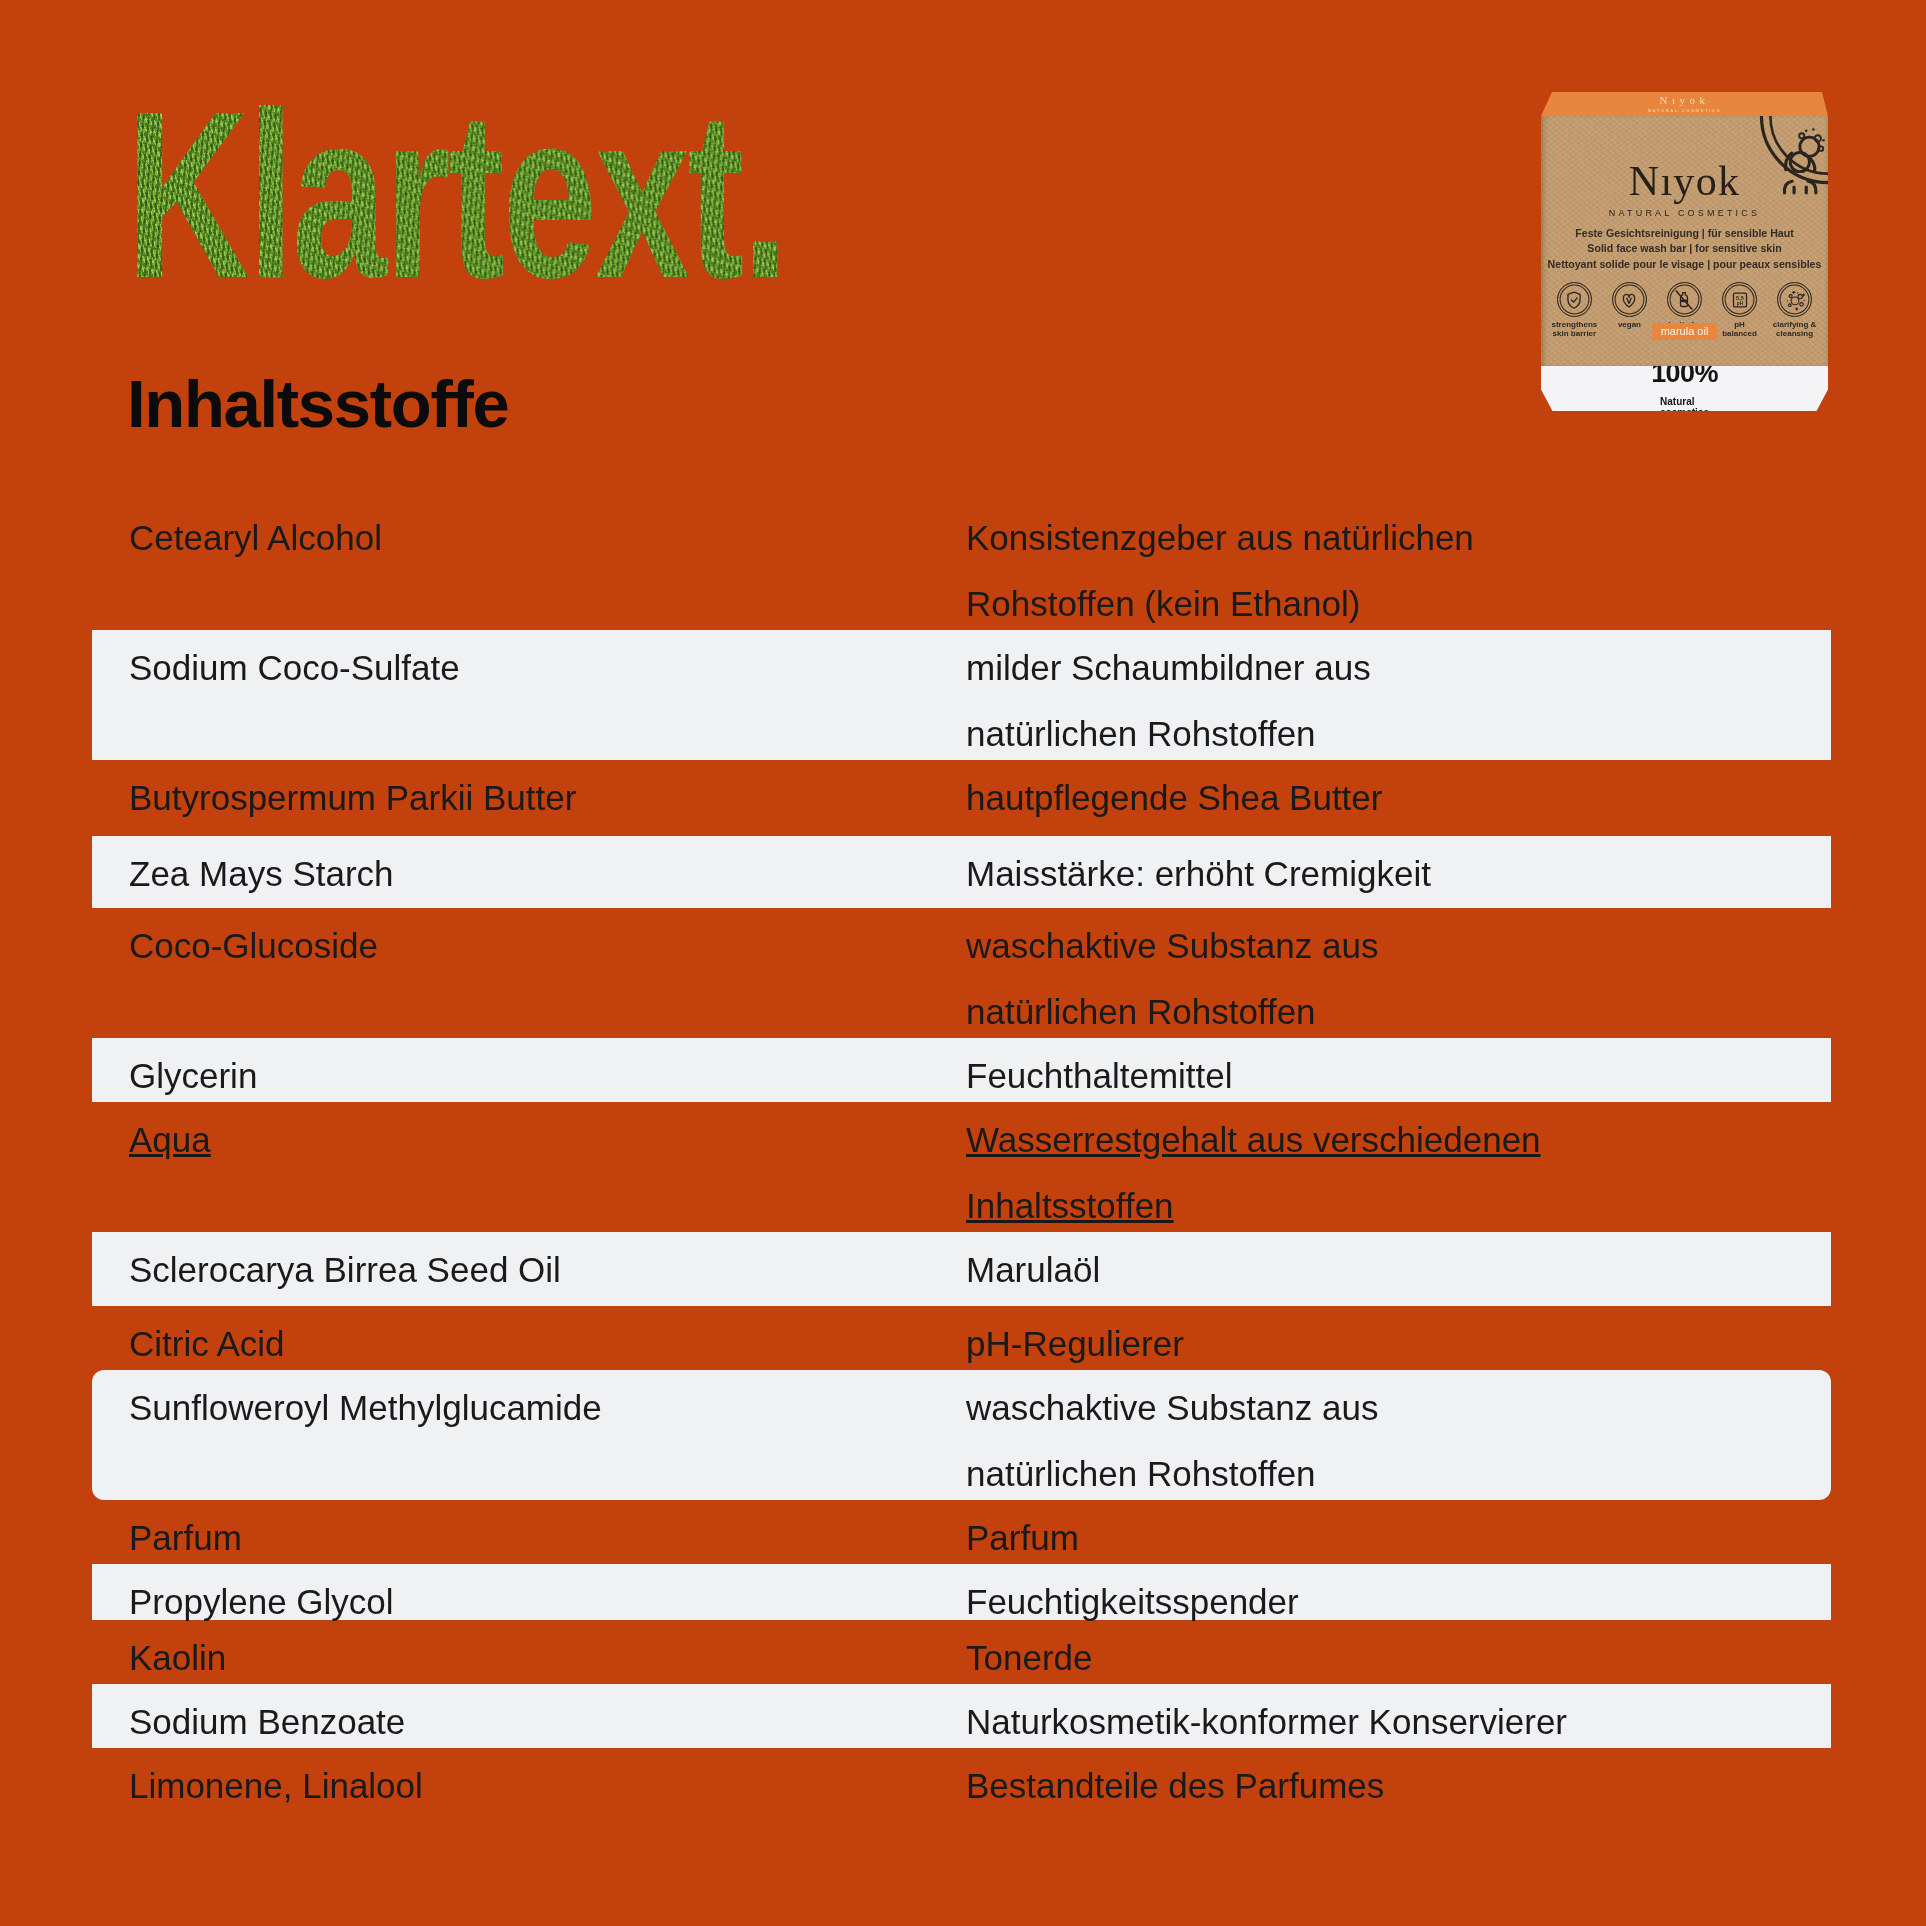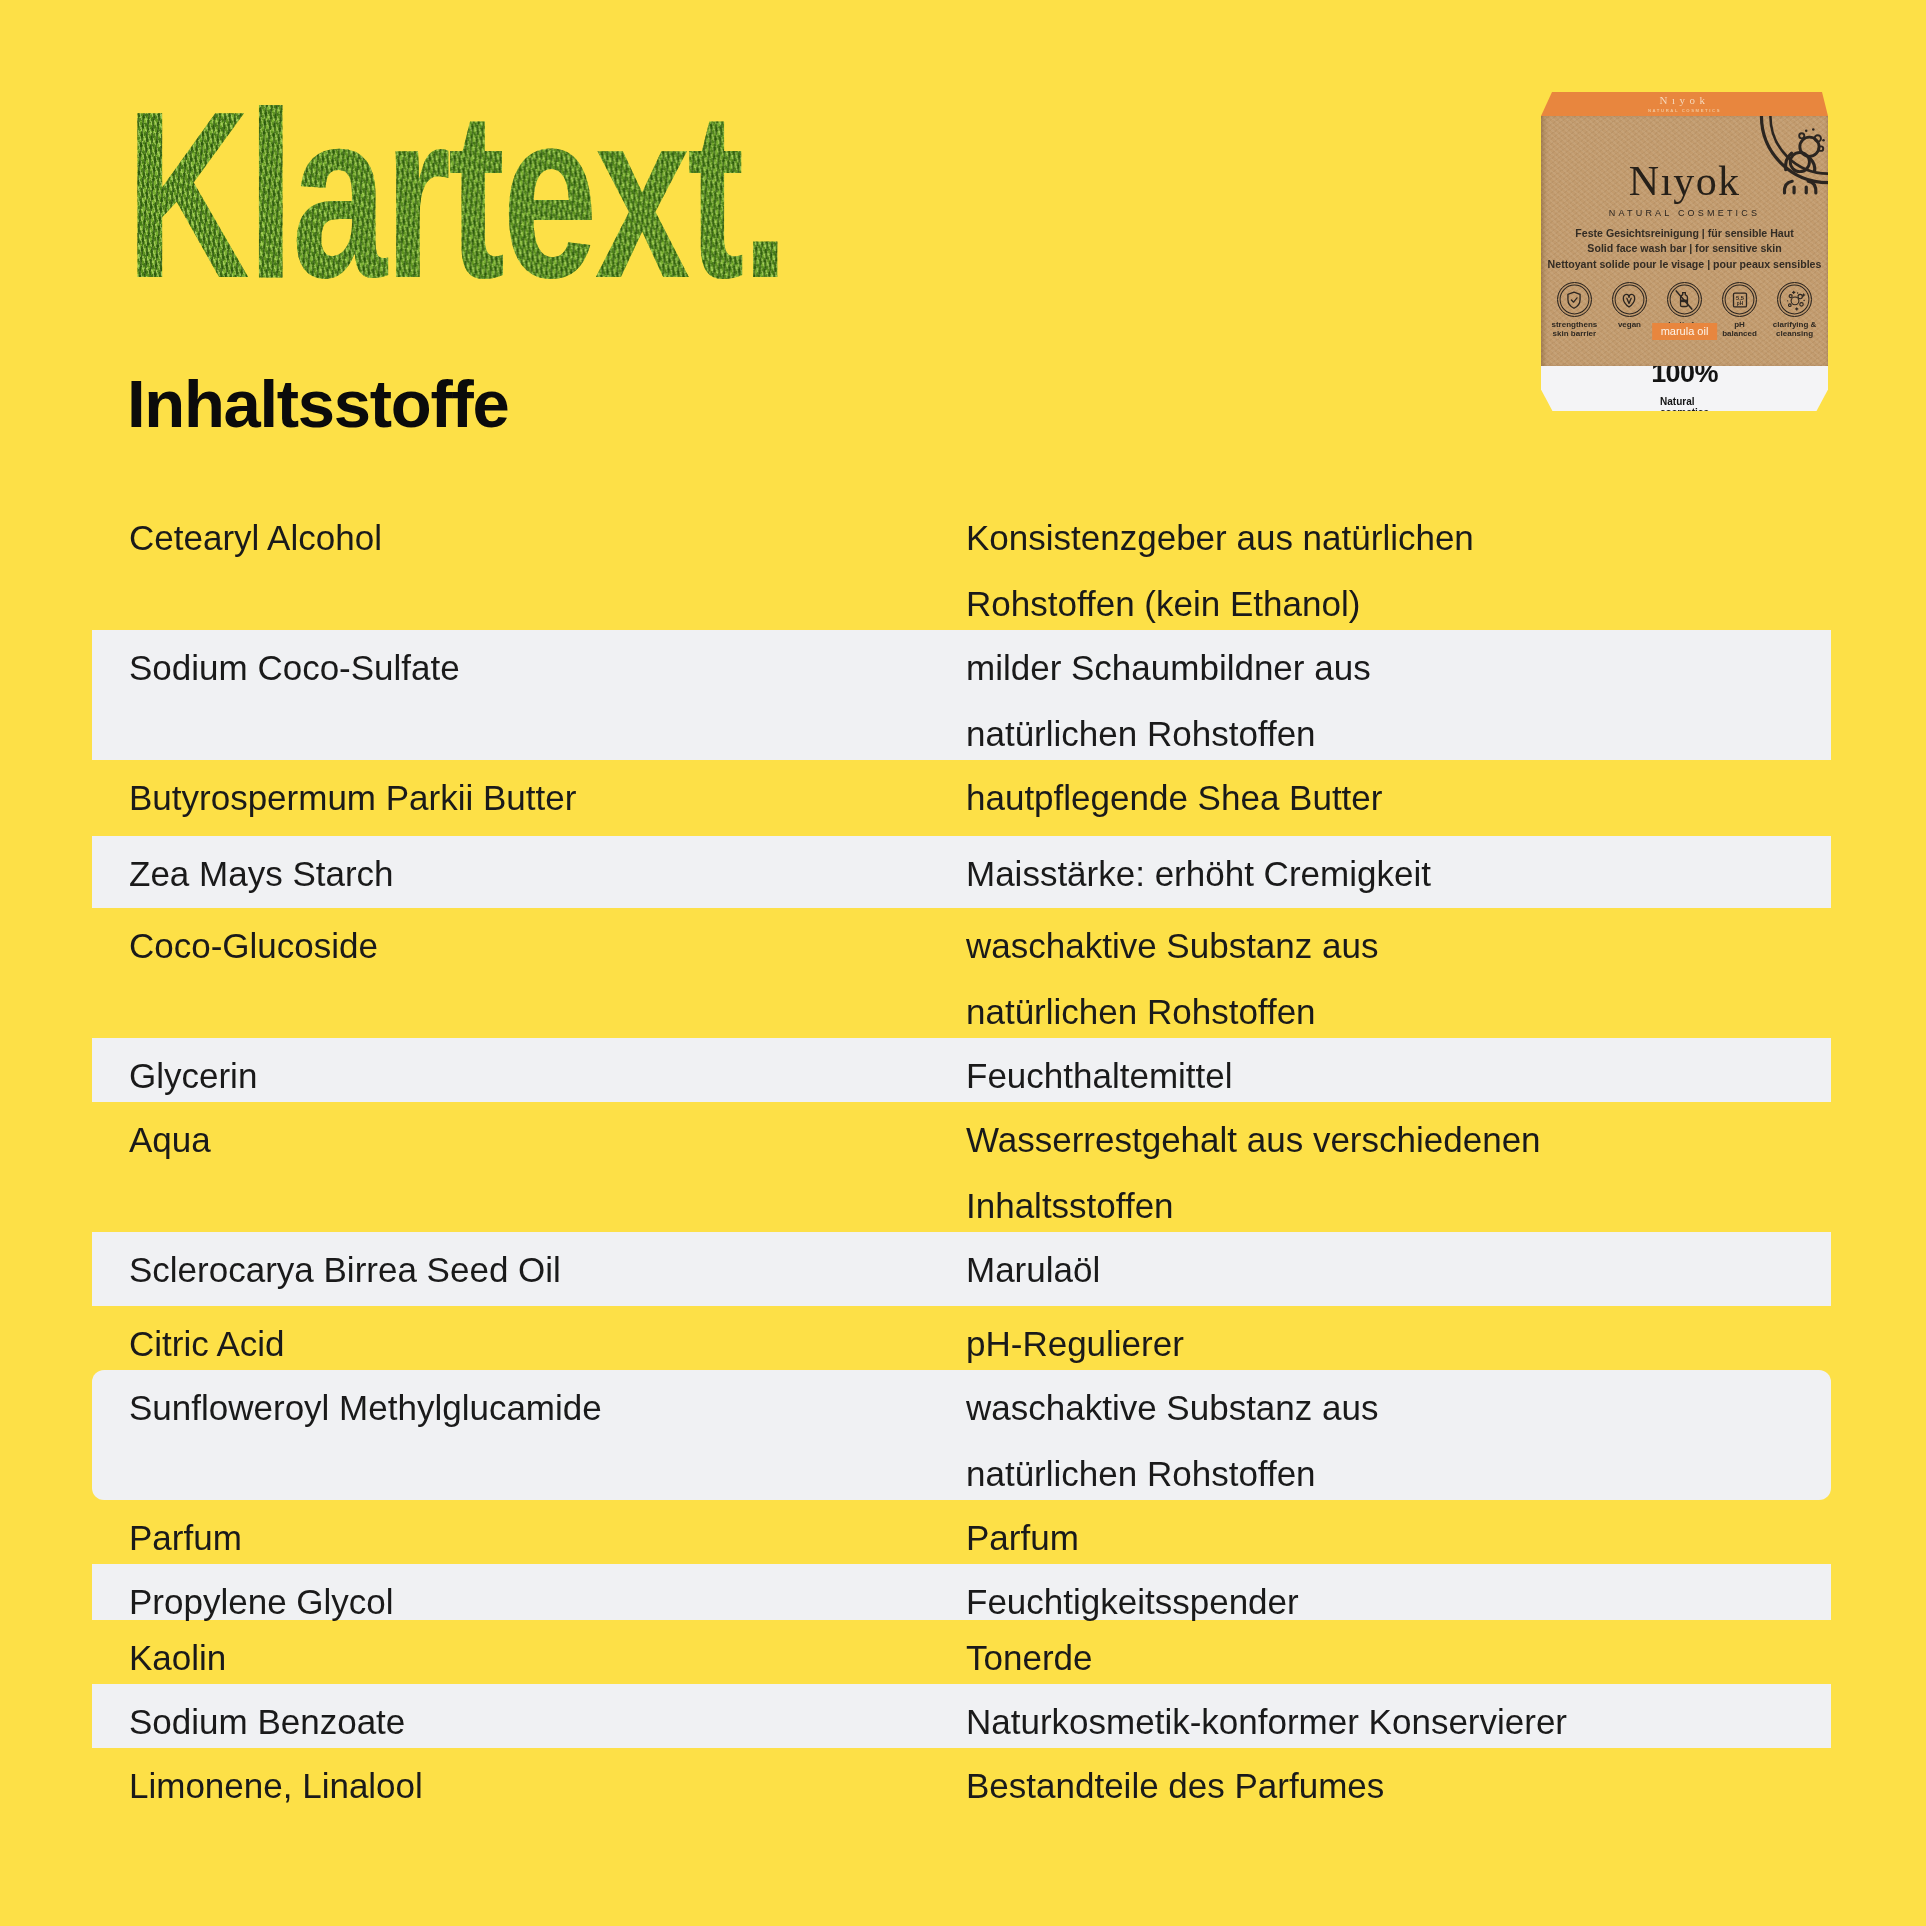--- a/index.html
+++ b/index.html
@@ -1,16 +1,16 @@
 <!DOCTYPE html>
 <html style="font-size:10.3px"><head>
 <meta charset="utf-8">
 <style>
   html,body{margin:0;padding:0;background:#fff;}
-  .page{position:relative;width:1926px;height:1926px;background:#fde047;overflow:hidden;
+  .page{position:relative;width:1926px;height:1926px;background:#c2410c;overflow:hidden;
         font-family:"Liberation Sans",sans-serif;color:#191919;}
 
   
   .logo{position:absolute;left:126px;top:76px;font-size:238px;font-weight:800;
         letter-spacing:-3.9px;line-height:1;white-space:nowrap;
         transform:scaleX(.72);transform-origin:left top;
         background-color:#5d9420;
         background-image:
           repeating-linear-gradient(97deg,  rgba(23,61,8,.55) 0 2.6px,  rgba(23,61,8,0) 2.6px 7px),
           repeating-linear-gradient(63deg,  rgba(224,244,150,.42) 0 1.9px, rgba(224,244,150,0) 1.9px 5.1px),
@@ -252,21 +252,21 @@
         </div>
       </div>
       <div class="row shaded" style="height: 64px;">
         <div class="cell ingredient">
           <div class="line">Glycerin</div>
         </div>
         <div class="cell description">
           <div class="line">Feuchthaltemittel</div>
         </div>
       </div>
-      <div class="row" style="height: 130px;">
+      <div class="row" style="height: 130px; text-decoration: underline;">
         <div class="cell ingredient">
           <div class="line">Aqua</div>
         </div>
         <div class="cell description">
           <div class="line">Wasserrestgehalt aus verschiedenen</div>
           <div class="line">Inhaltsstoffen</div>
         </div>
       </div>
       <div class="row shaded" style="height: 74px;">
         <div class="cell ingredient">

